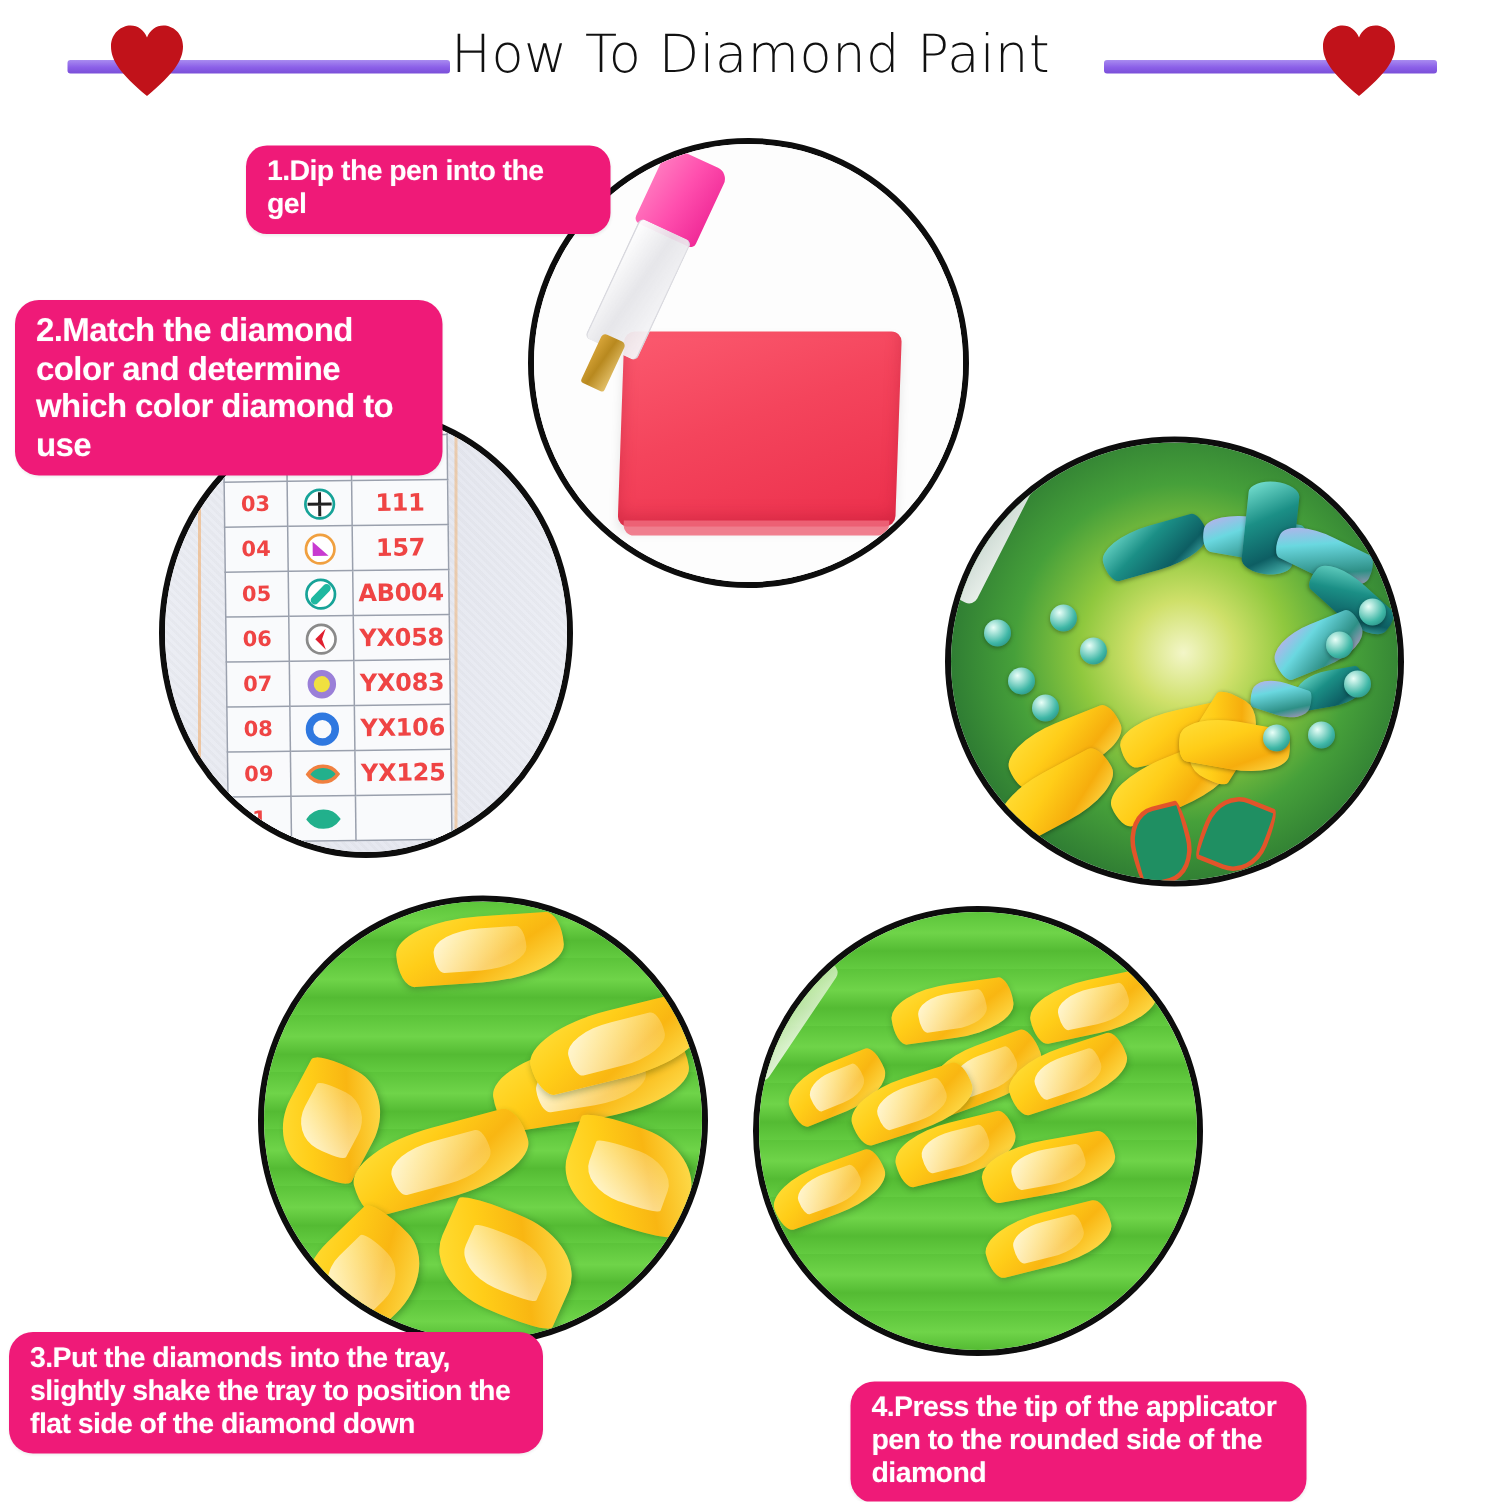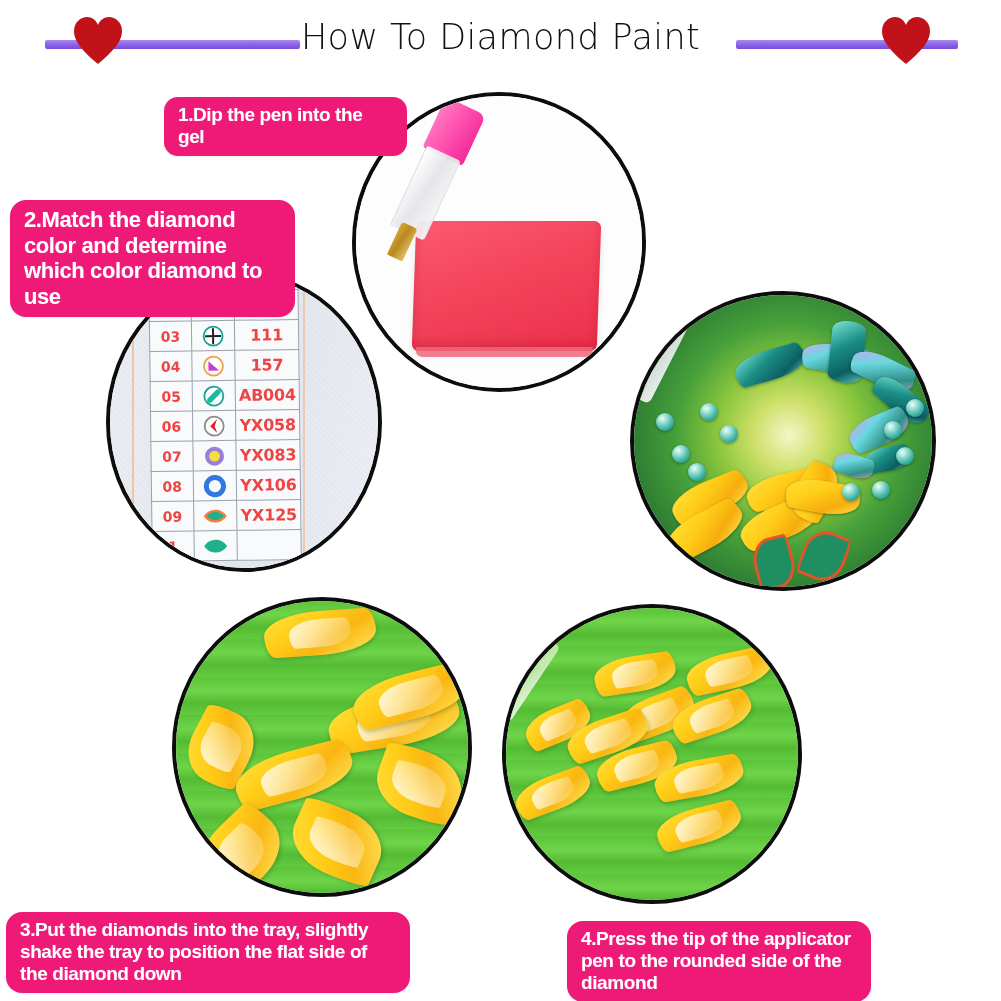--- a/index.html
+++ b/index.html
@@ -46,21 +46,21 @@
     font-weight:700;
     line-height:1.16;
     letter-spacing:-0.4px;
     text-shadow:0 0 1px rgba(255,255,255,.25);
     padding:7px 14px 8px 14px;
     box-shadow:0 1px 2px rgba(0,0,0,.07);
   }
   #label-1{ left:164px; top:97px;  width:243px; font-size:19px; border-radius:14px; }
   #label-2{ left:10px;  top:200px; width:285px; font-size:22px; }
   #label-5{ left:715px; top:212px; width:272px; font-size:20px; }
-  #label-3{ left:6px;   top:912px; width:404px; font-size:19px; }
+  #label-3{ left:6px;   top:888px; width:356px; font-size:19px; }
   #label-4{ left:567px; top:921px; width:304px; font-size:19px; }
 
   
   .circ{
     position:absolute; border-radius:50%;
     border:4px solid #0d0d0d;
     overflow:hidden;
     background:#ffffff;
   }
   #circle-step1{ left:352px; top:92px;  width:294px; height:300px; }

